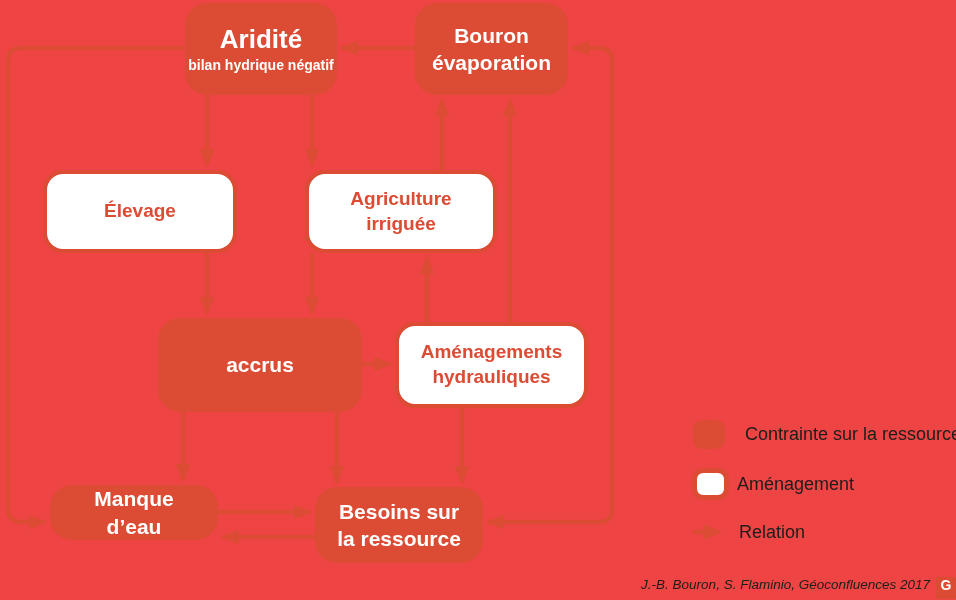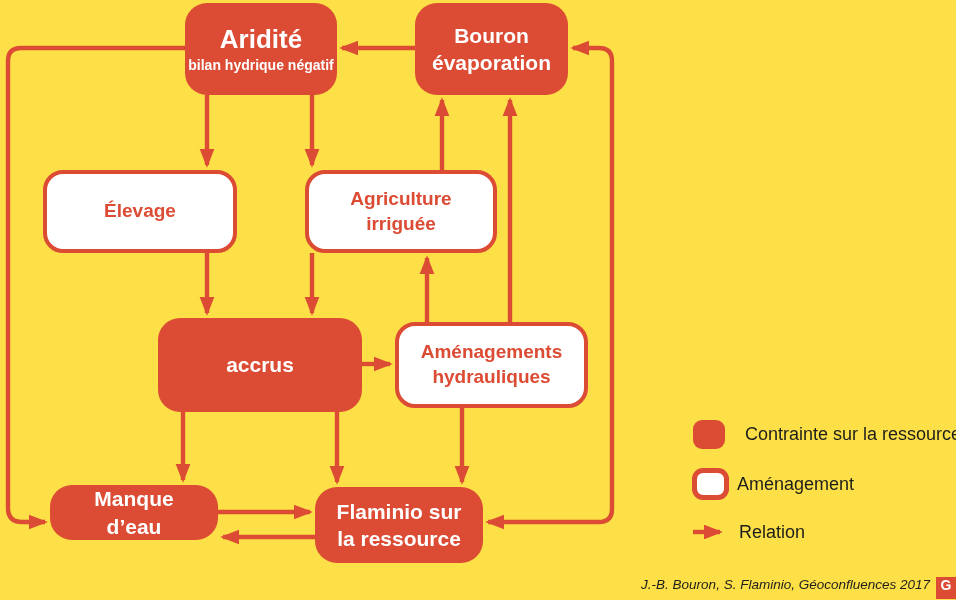--- a/index.html
+++ b/index.html
@@ -1,17 +1,17 @@
 <!DOCTYPE html>
 <html><head>
 <meta charset="utf-8">
 <style>
   html,body{margin:0;padding:0;background:#fff;}
   .canvas{
-    position:relative;width:956px;height:600px;background:#fde047;overflow:hidden;
+    position:relative;width:956px;height:600px;background:#ef4444;overflow:hidden;
     font-family:"Liberation Sans",sans-serif;
   }
   .arrows{position:absolute;left:0;top:0;width:956px;height:600px;}
   .node{
     position:absolute;display:flex;flex-direction:column;align-items:center;justify-content:center;
     text-align:center;border-radius:22px;font-weight:bold;box-sizing:border-box;line-height:1.3;
   }
   .filled{background:#DC4B33;color:#ffffff;}
   .outlined{background:#ffffff;border:4px solid #DC4B33;color:#DC4B33;border-radius:20px;}
   .node-aridite{left:185px;top:3px;width:152px;height:92px;}
@@ -101,21 +101,21 @@
     <div class="ln">Aménagements</div>
     <div class="ln">hydrauliques</div>
   </div>
 
   <div class="node filled node-manque">
     <div class="ln">Manque</div>
     <div class="ln">d’eau</div>
   </div>
 
   <div class="node filled node-pression">
-    <div class="ln">Flaminio sur</div>
+    <div class="ln">Besoins sur</div>
     <div class="ln">la ressource</div>
   </div>
 
   <div class="legend-item legend-contrainte">
     <span class="swatch-filled"></span>
     <span>Contrainte sur la ressource</span>
   </div>
 
   <div class="legend-item legend-amenagement">
     <span class="swatch-outlined"></span>

